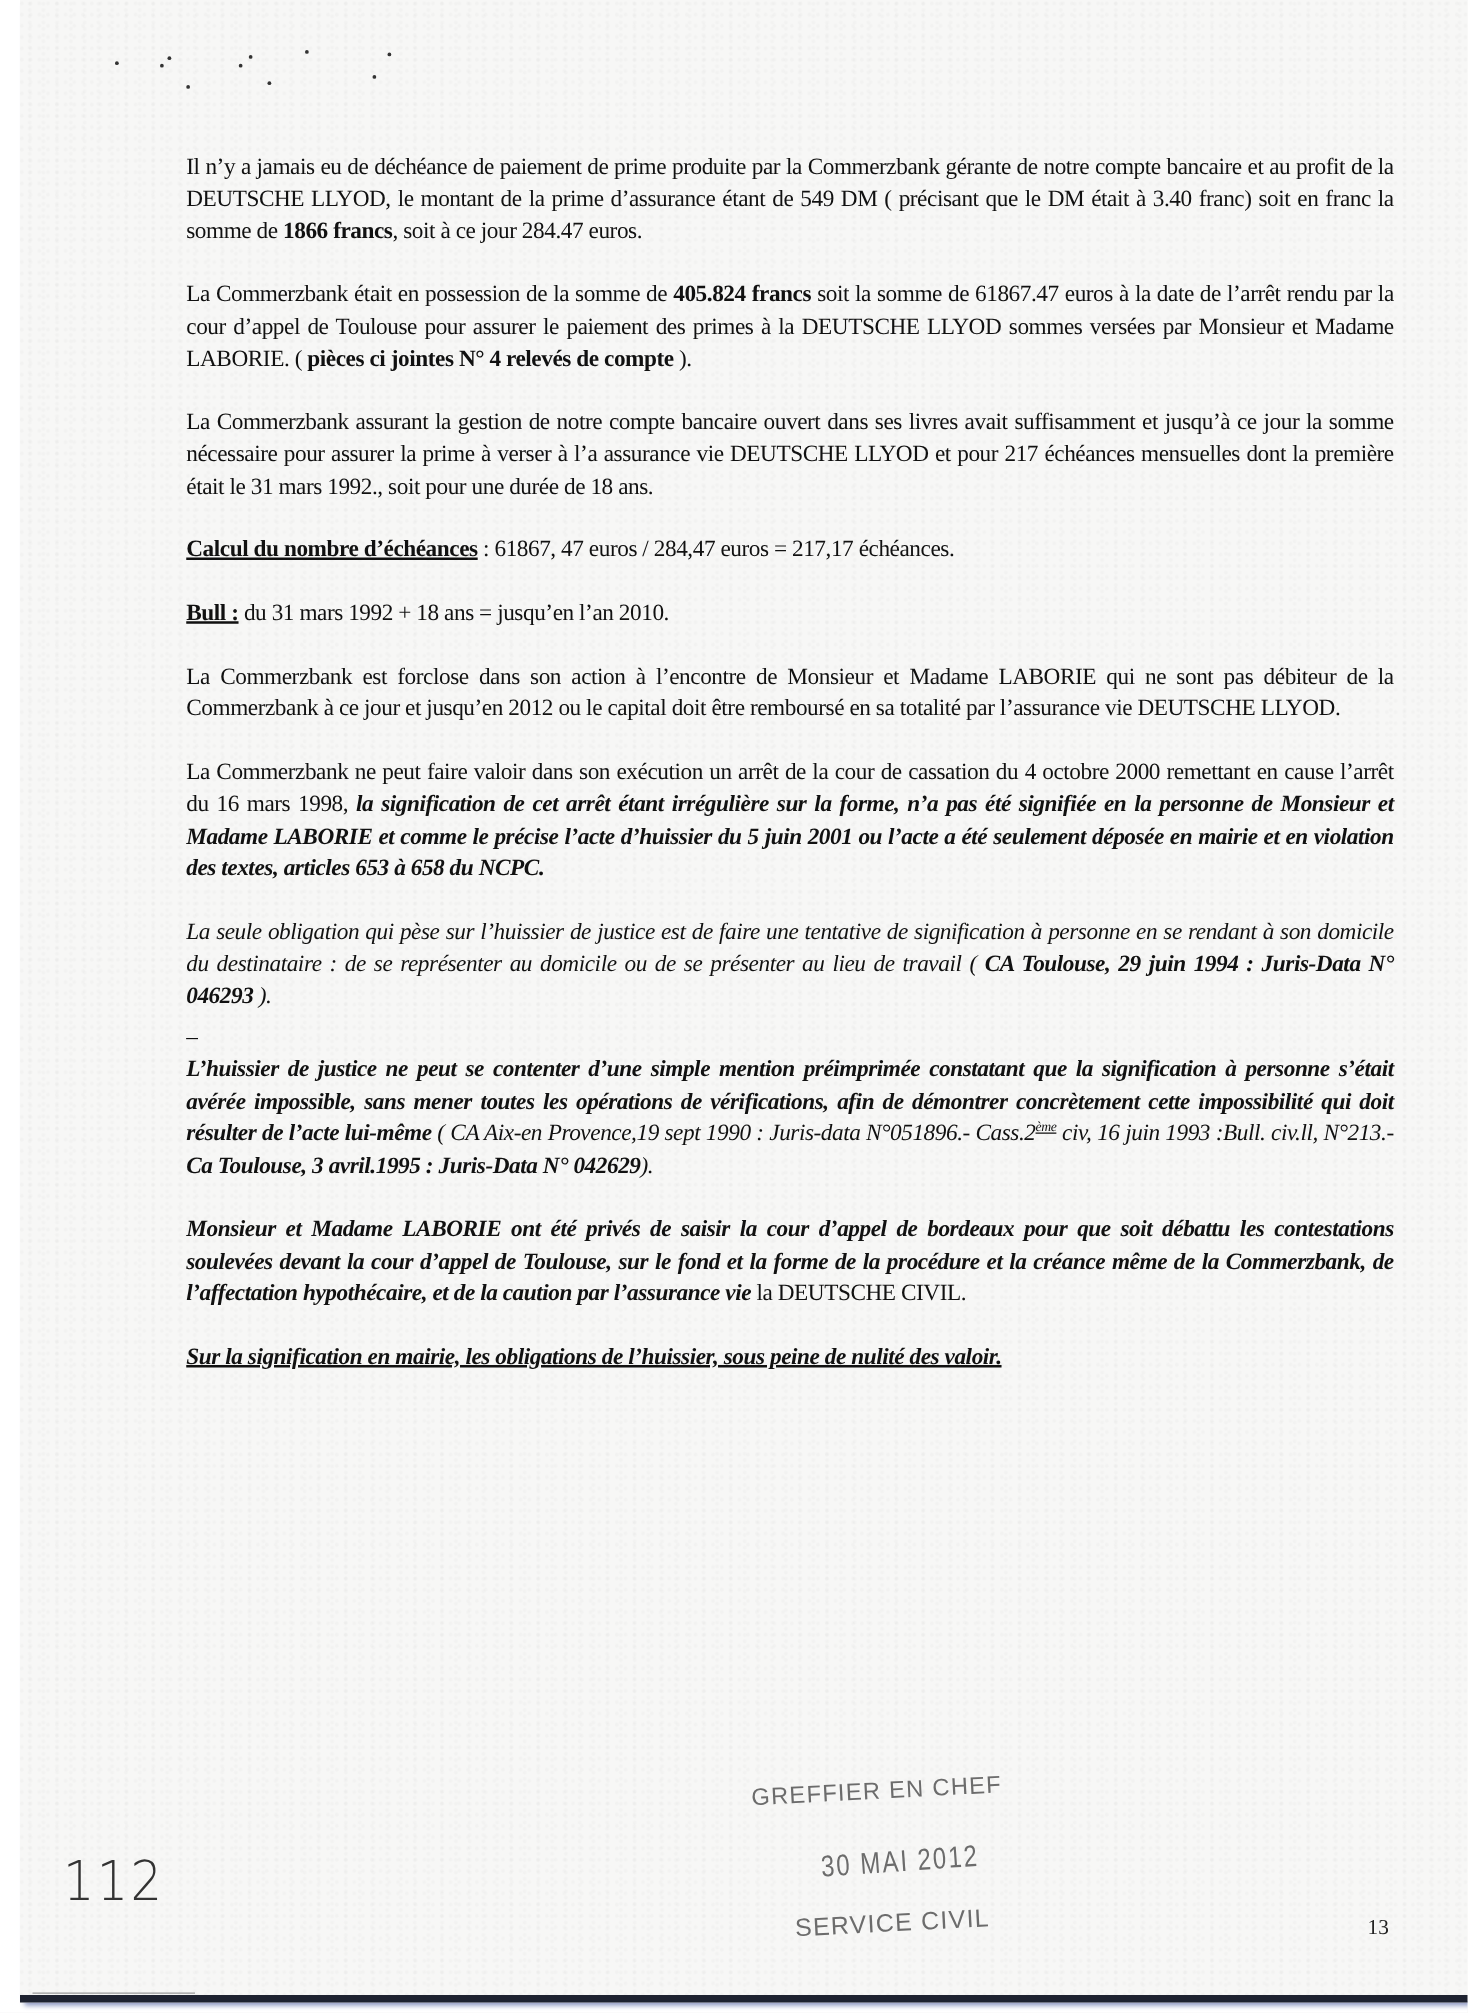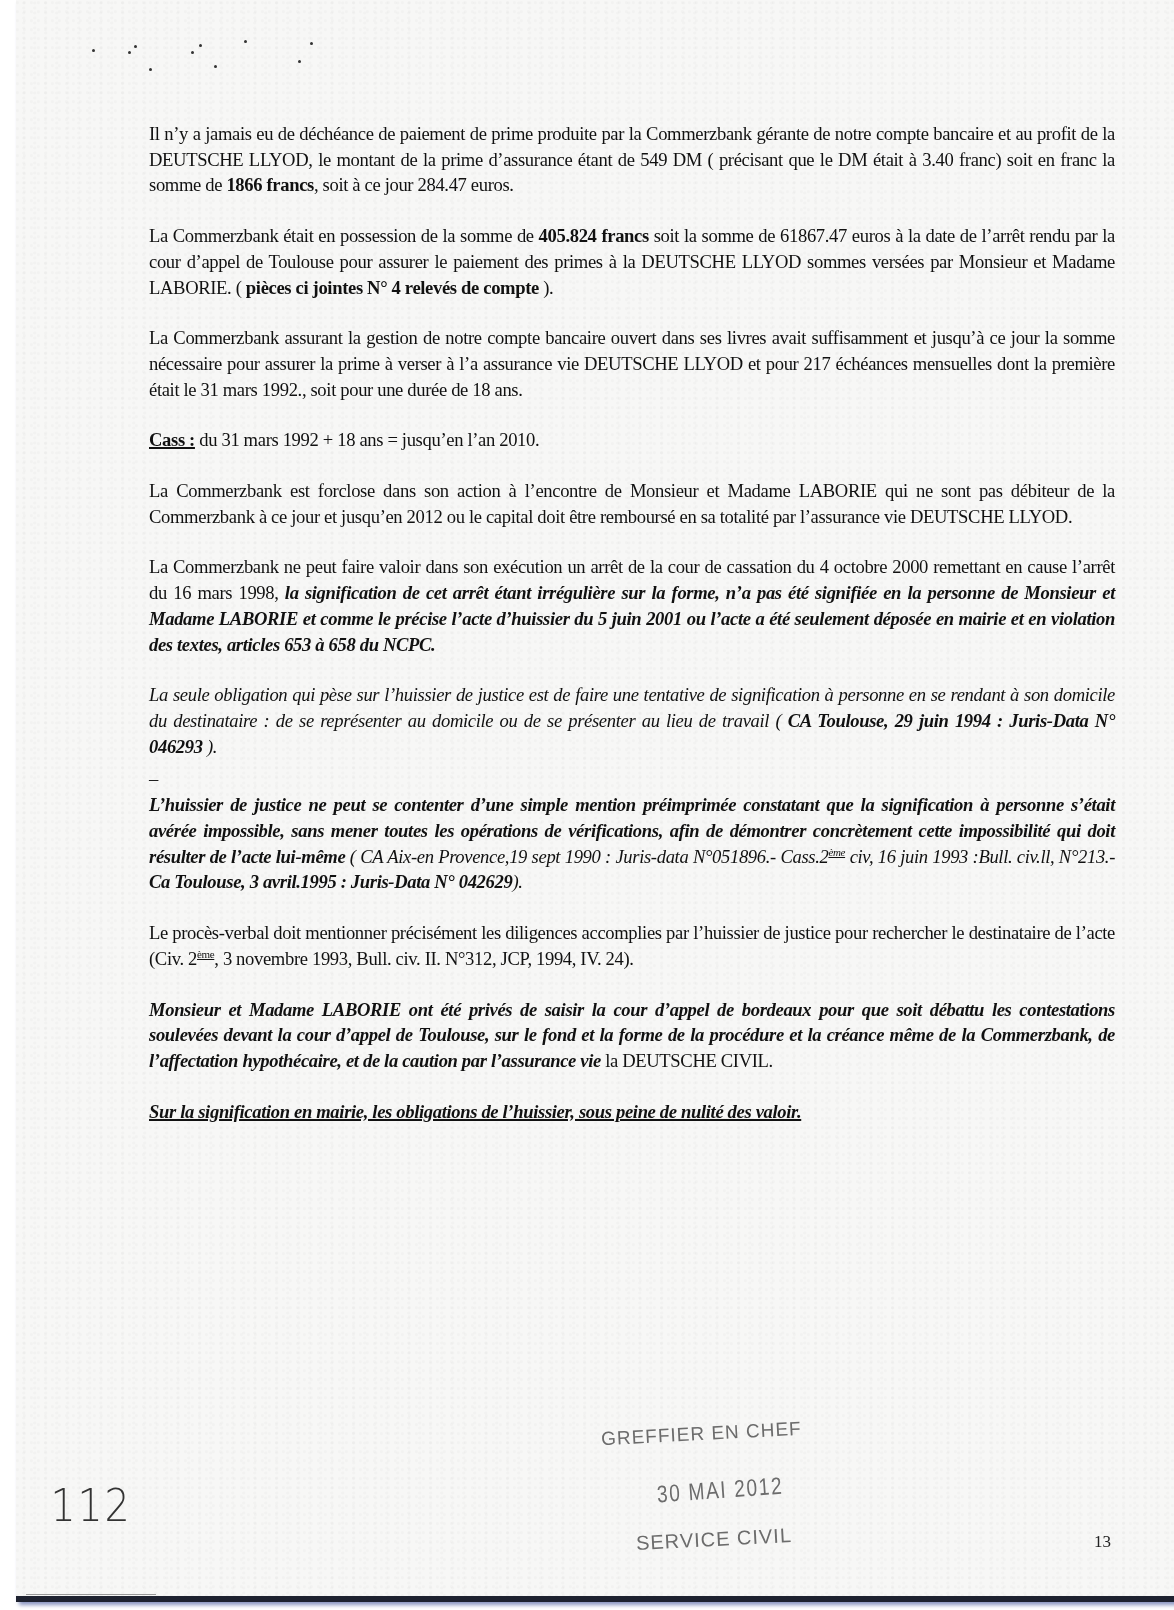--- a/index.html
+++ b/index.html
@@ -63,27 +63,27 @@
     <span class="speck" style="left:128px;top:50px"></span>
     <span class="speck" style="left:158px;top:25px"></span>
     <span class="speck" style="left:212px;top:45px"></span>
     <span class="speck" style="left:224px;top:27px"></span>
   </div>
 
   <div class="content">
     <p class="para"><span class="">Il n’y a jamais eu de déchéance de paiement de prime produite par la Commerzbank gérante de notre compte bancaire et au profit de la DEUTSCHE LLYOD, le montant de la prime d’assurance étant de 549 DM ( précisant que le DM était à 3.40 franc) soit en franc la somme de </span><span class="b">1866 francs</span><span class="">, soit à ce jour 284.47 euros.</span></p>
     <p class="para"><span class="">La Commerzbank était en possession de la somme de </span><span class="b">405.824 francs</span><span class=""> soit la somme de 61867.47 euros à la date  de l’arrêt rendu par la cour d’appel de Toulouse pour assurer le paiement des primes à la DEUTSCHE LLYOD sommes versées par Monsieur et Madame LABORIE. ( </span><span class="b">pièces ci jointes N° 4 relevés de compte</span><span class=""> ).</span></p>
     <p class="para"><span class="">La Commerzbank assurant la gestion de notre compte bancaire ouvert dans ses livres avait suffisamment et jusqu’à ce jour la somme nécessaire pour assurer la prime à verser à l’a assurance vie DEUTSCHE LLYOD et pour 217 échéances mensuelles dont la première était le 31 mars 1992., soit pour une durée de 18 ans.</span></p>
-    <p class="para"><span class="b u">Cass :</span><span class=""> du 31 mars 1992 + 18 ans = jusqu’en l’an 2010.</span></p>
+    <p class="para"><span class="b u">Calcul du nombre d’échéances</span><span class=""> : 61867, 47 euros / 284,47 euros = 217,17 échéances.</span></p>
+    <p class="para"><span class="b u">Bull :</span><span class=""> du 31 mars 1992 + 18 ans = jusqu’en l’an 2010.</span></p>
     <p class="para"><span class="">La Commerzbank est forclose dans son action à l’encontre de Monsieur et Madame LABORIE qui ne sont pas débiteur de la Commerzbank à ce jour et jusqu’en 2012 ou le capital doit être remboursé en sa totalité par l’assurance vie DEUTSCHE LLYOD.</span></p>
     <p class="para"><span class="">La Commerzbank ne peut faire valoir dans son exécution un arrêt de la cour de cassation du 4 octobre 2000 remettant en cause l’arrêt du 16 mars 1998, </span><span class="bi">la signification de cet arrêt étant irrégulière sur la forme, n’a pas été signifiée en la personne de Monsieur et Madame LABORIE et comme le précise l’acte d’huissier du 5 juin 2001 ou l’acte a été seulement déposée en mairie et en violation des textes, articles 653 à 658 du NCPC.</span></p>
     <p class="para"><span class="i">La seule obligation qui pèse sur l’huissier de justice est de faire une tentative de signification à personne en se rendant à son domicile du destinataire : de se représenter au domicile ou de se présenter au lieu de travail ( </span><span class="bi">CA Toulouse, 29 juin 1994 : Juris-Data N° 046293</span><span class="i"> ).</span></p>
     <div class="dash">–</div>
     <p class="para"><span class="bi">L’huissier de justice ne peut se contenter d’une simple mention préimprimée constatant que la signification à personne s’était avérée impossible, sans mener toutes les opérations de vérifications, afin de démontrer concrètement cette impossibilité qui doit résulter de l’acte lui-même</span><span class="i"> ( CA Aix-en Provence,19 sept 1990 : Juris-data N°051896.- Cass.2</span><sup class="i">ème</sup><span class="i">   civ, 16 juin 1993 :Bull. civ.ll, N°213.- </span><span class="bi">Ca Toulouse, 3 avril.1995 : Juris-Data N° 042629</span><span class="i">).</span></p>
-    <p class="para"><span class="">Le procès-verbal doit mentionner précisément les diligences accomplies par l’huissier de justice pour rechercher le destinataire de l’acte (Civ. 2</span><sup>ème</sup><span class="">, 3 novembre 1993, Bull. civ. II. N°312, JCP, 1994, IV. 24).</span></p>
     <p class="para"><span class="bi">Monsieur et Madame LABORIE ont été privés de saisir la cour d’appel de bordeaux pour que soit débattu les contestations soulevées devant la cour d’appel de Toulouse, sur le fond et la forme de la procédure et la créance même de la Commerzbank, de l’affectation hypothécaire, et de la caution par l’assurance vie</span><span class=""> la DEUTSCHE CIVIL.</span></p>
     <p class="para"><span class="bi u">Sur la signification en mairie, les obligations de l’huissier, sous peine de nulité des valoir.</span></p>
   </div>
 
   <div class="stamp stamp-greffier">GREFFIER EN CHEF</div>
   <div class="stamp stamp-date">30 MAI 2012</div>
   <div class="stamp stamp-service">SERVICE CIVIL</div>
 
   <div class="handwritten">112</div>
   <div class="page-number">13</div>

